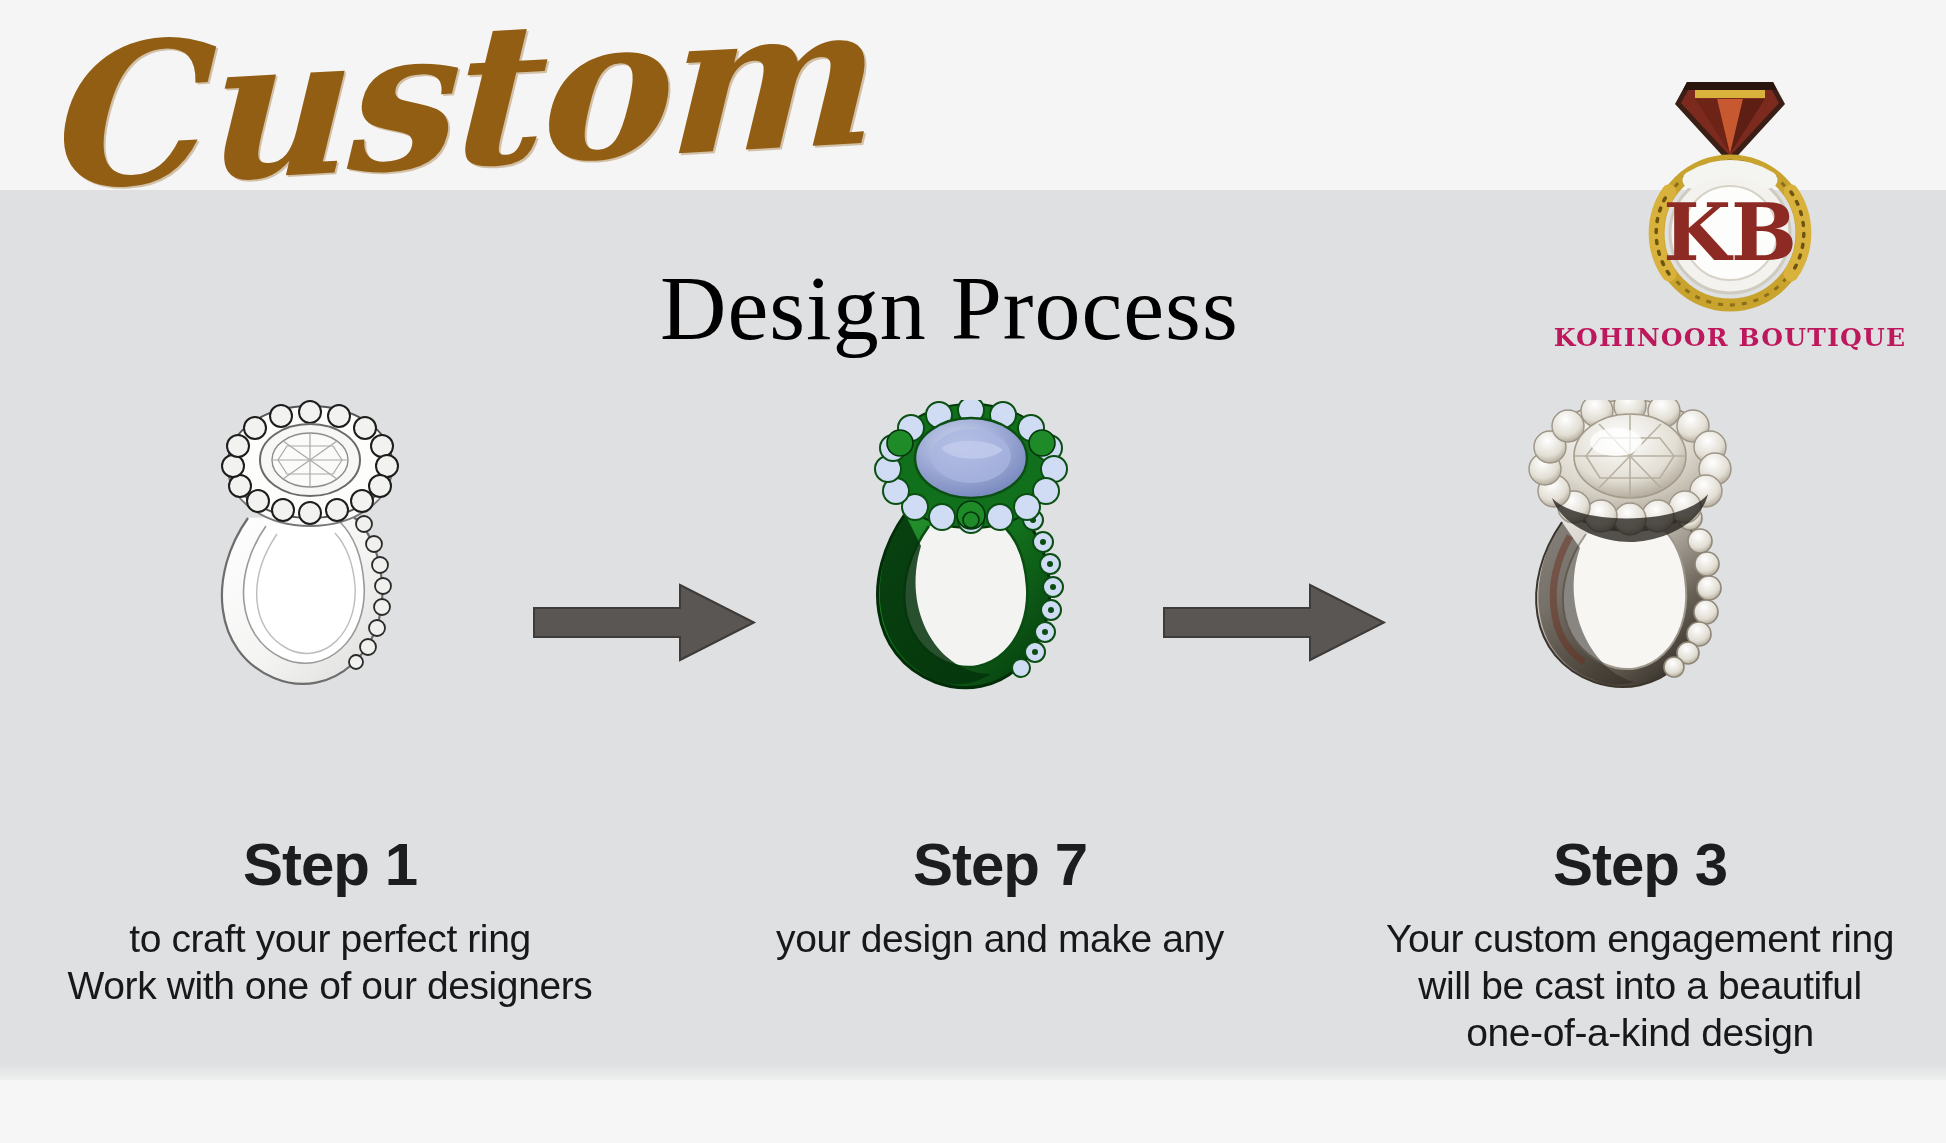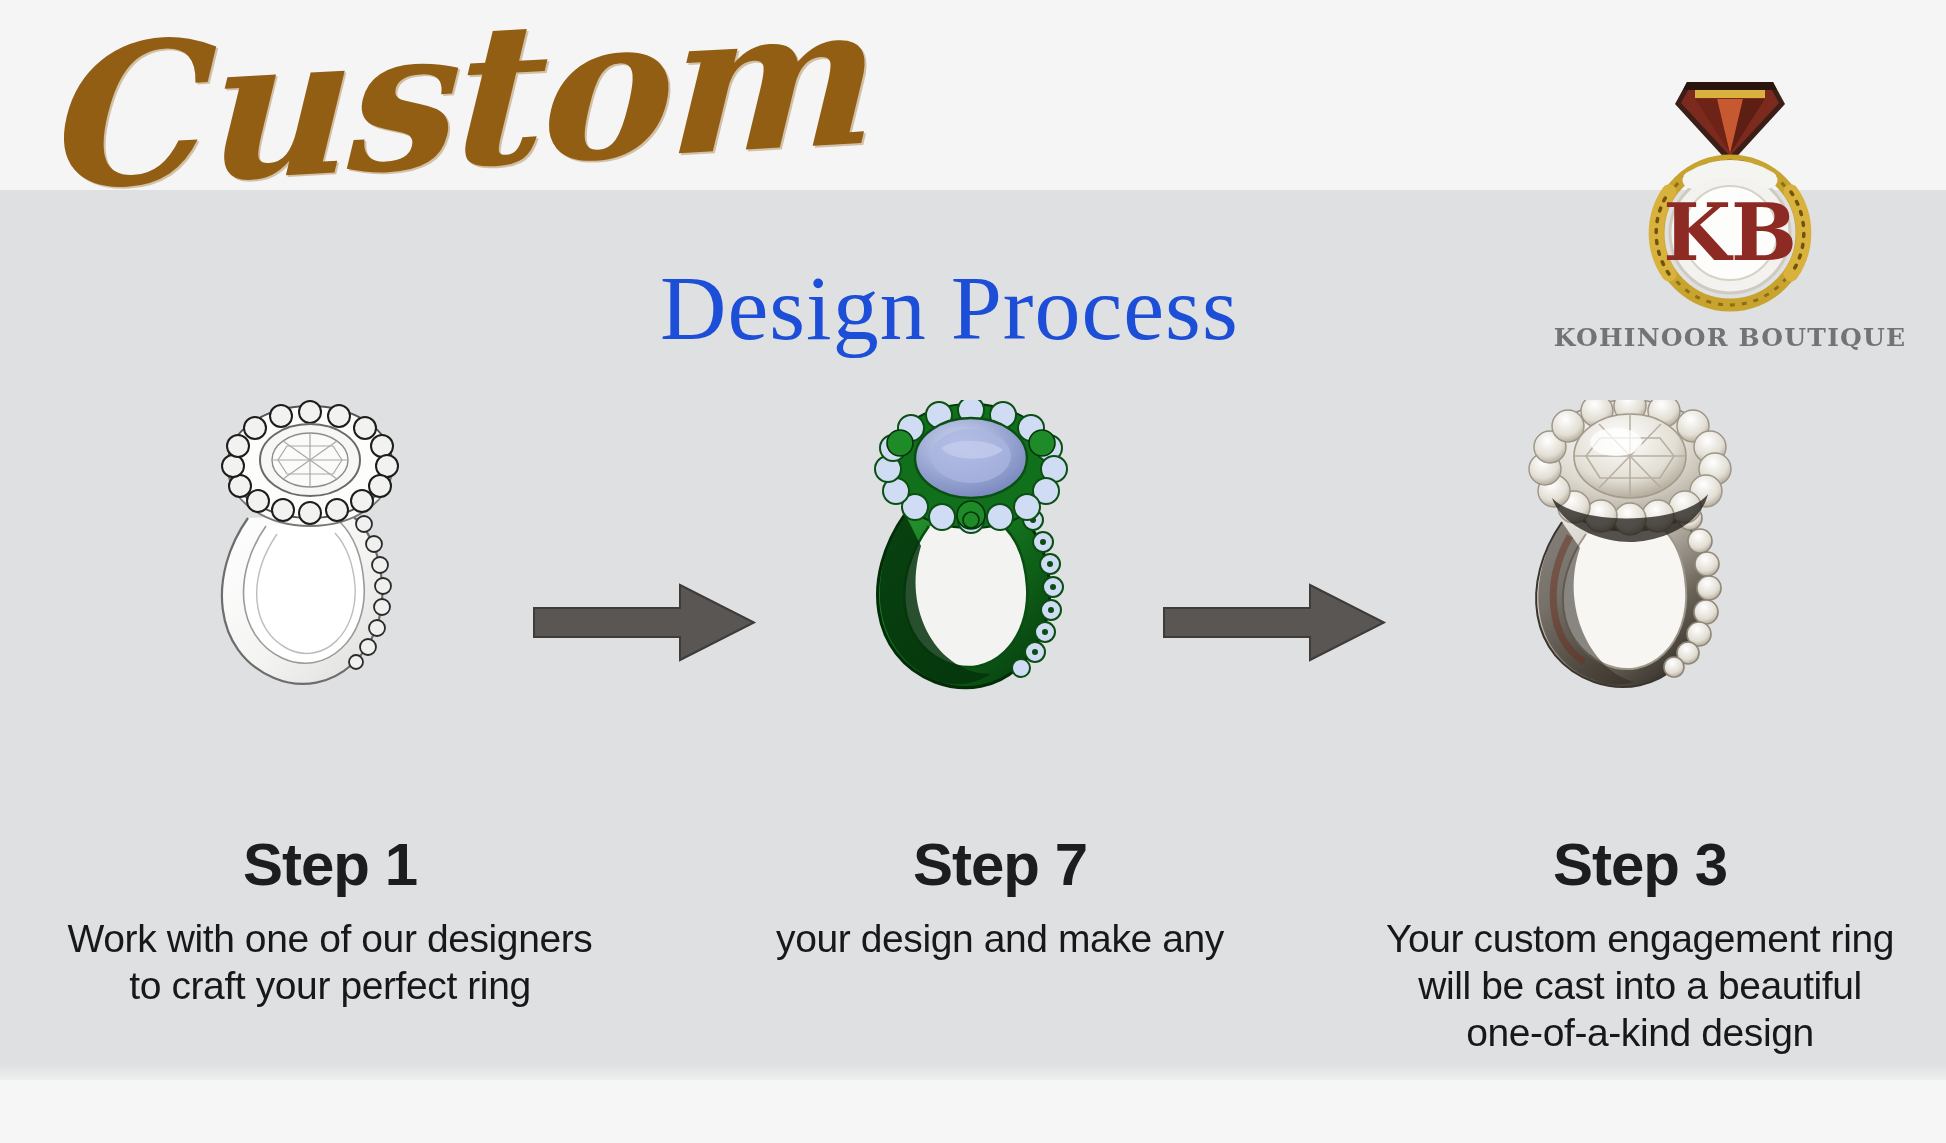--- a/index.html
+++ b/index.html
@@ -58,21 +58,21 @@
     letter-spacing: -4px;
     transform: skewX(-6deg) rotate(-3.2deg);
     transform-origin: left center;
     white-space: nowrap;
     text-shadow: 2px 2px 0 rgba(146,94,20,0.35);
   }
   .headline-design {
     position: absolute;
     left: 660px;
     top: 258px;
-    color: #1d4ed8;
+    color: #000000;
     font-family: "Liberation Serif", serif;
     font-size: 92px;
     font-weight: 400;
     line-height: 100px;
     letter-spacing: 1px;
     white-space: nowrap;
   }
 
   
   .logo-wrap {
@@ -82,21 +82,21 @@
     width: 300px;
     height: 300px;
   }
   .logo-mark { position: absolute; left: 45px; top: 0; width: 210px; height: 250px; }
   .logo-caption {
     position: absolute;
     left: -40px;
     top: 255px;
     width: 380px;
     text-align: center;
-    color: #737373;
+    color: #be185d;
     font-family: "DejaVu Serif", serif;
     font-size: 25px;
     font-weight: 700;
     letter-spacing: 1.2px;
     white-space: nowrap;
   }
 
   
   .steps {
     position: absolute;
@@ -423,22 +423,22 @@
           <path d="M48 96 C74 124 178 124 204 92 C196 126 152 140 126 140 C96 140 58 124 48 96 Z" fill="#1e1a15" opacity="0.75"></path>
         </g>
       </svg>
     </div>
 
   </div>
 
   <div class="caption-col c1">
     <div class="step-title">Step 1</div>
     <div class="step-body">
+      <span>to craft your perfect ring</span>
       <span>Work with one of our designers</span>
-      <span>to craft your perfect ring</span>
     </div>
   </div>
 
   <div class="caption-col c2">
     <div class="step-title">Step 7</div>
     <div class="step-body">
       <span>your design and make any</span>
     </div>
   </div>
 

